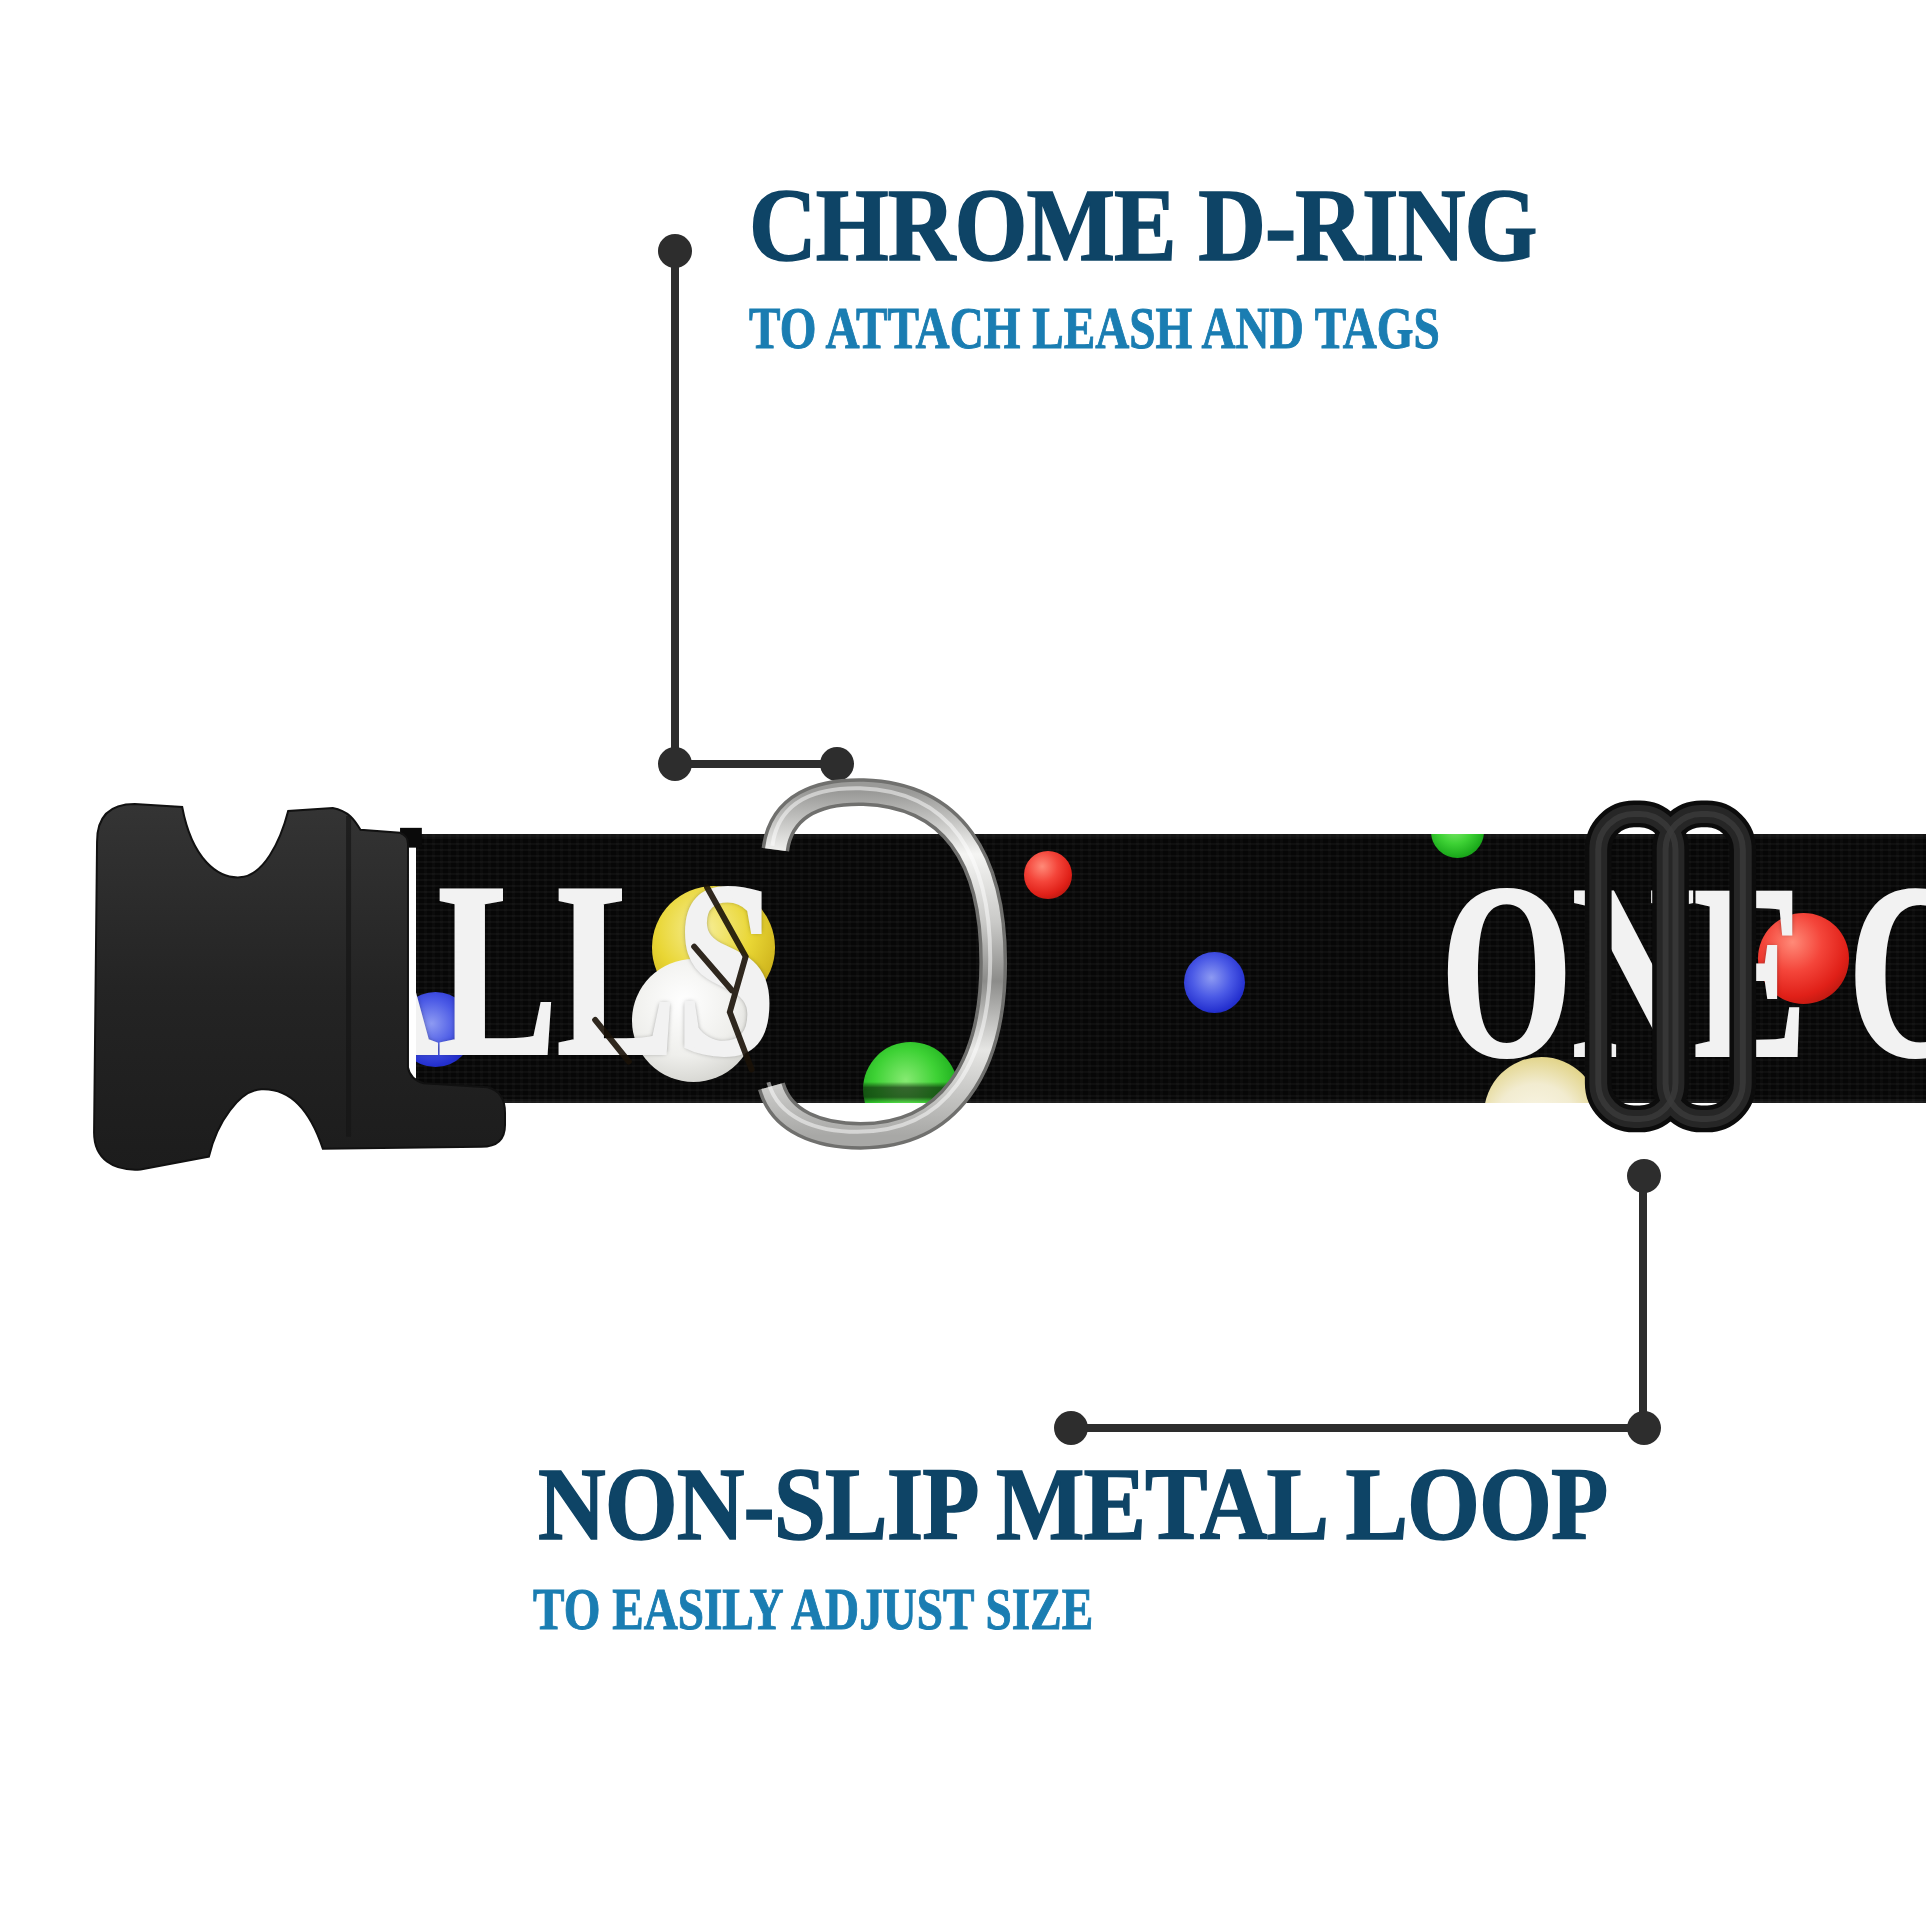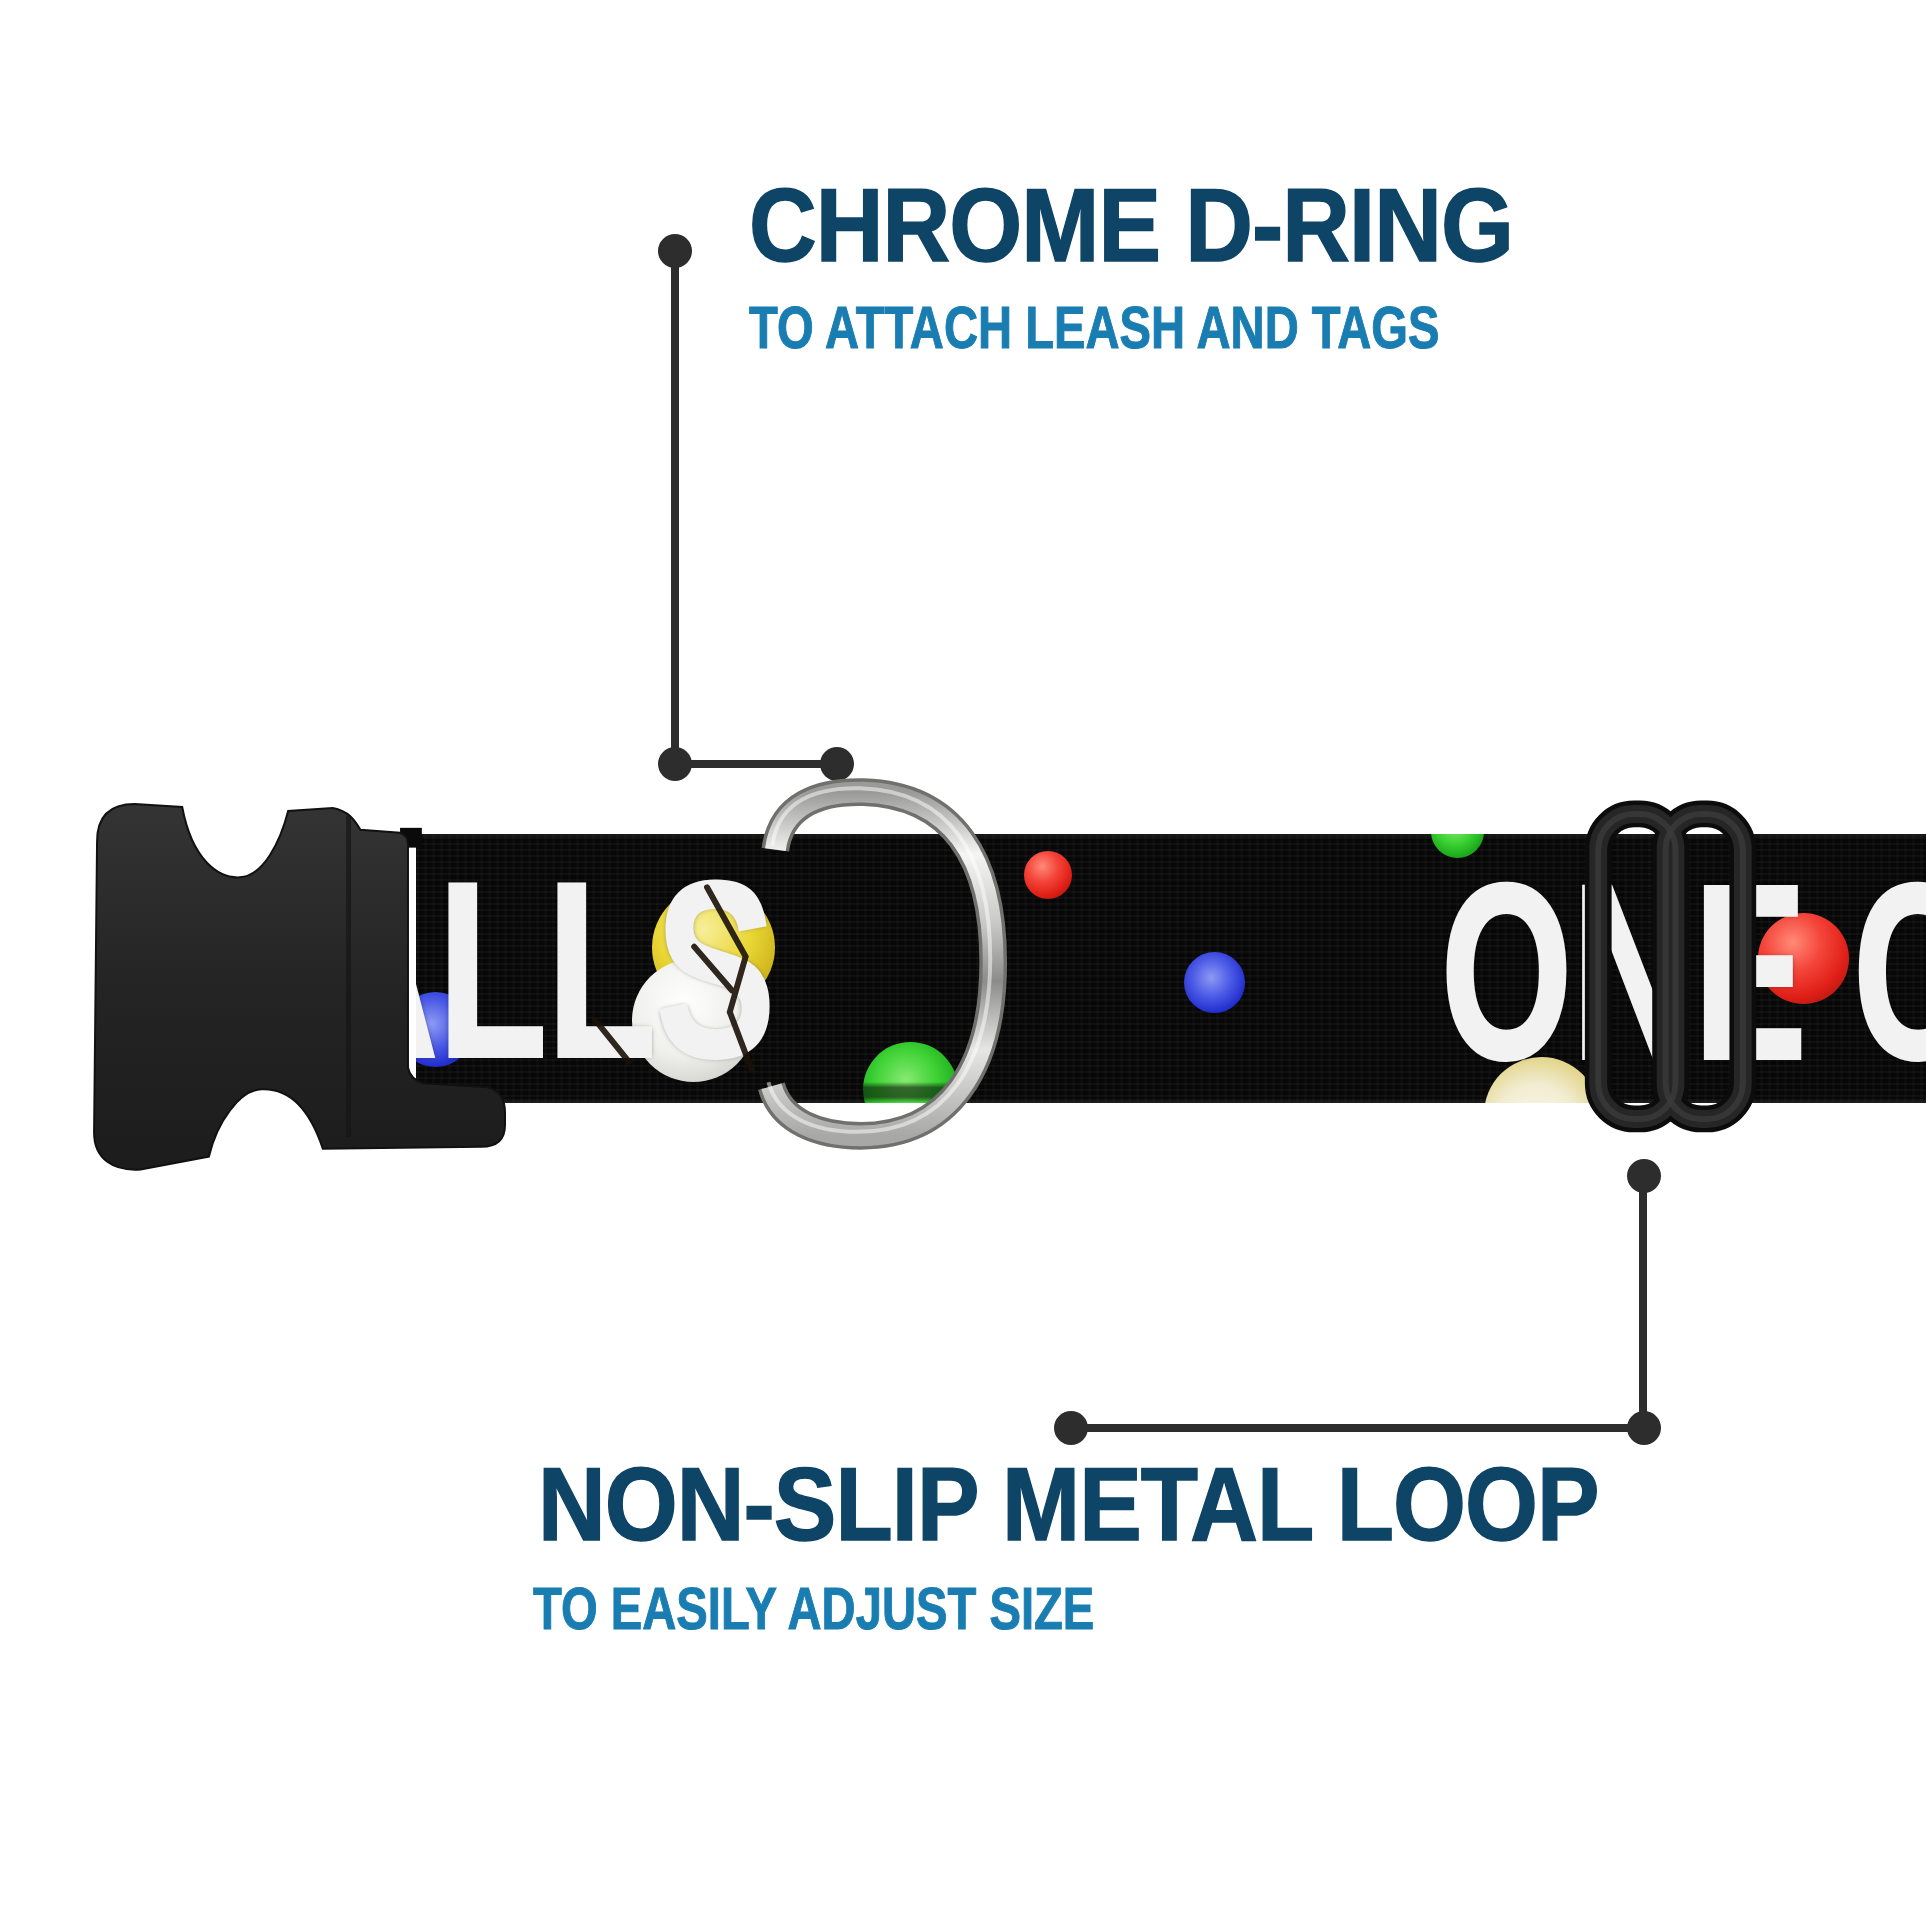--- a/index.html
+++ b/index.html
@@ -1,19 +1,19 @@
 <!DOCTYPE html>
 <html style="--bg: #ffffff; --navy: #0e4466; --lightblue: #1a7db2; --line: #2d2d2d; --strap: #070707; --letter: #f2f2f2;"><head>
 <meta charset="utf-8">
 <style>
   html,body{margin:0;padding:0;background:#fff;}
   .stage{
     position:relative;width:1927px;height:1679px;overflow:hidden;
     background:var(--bg,#fff);
-    font-family:Liberation Sans, sans-serif;
+    font-family:Liberation Serif, serif;
   }
   
   .co-title{
     position:absolute;white-space:nowrap;font-weight:700;line-height:1;
     color:var(--navy,#0e4466);font-size:103px;letter-spacing:-1px;
     transform:scaleX(.91);transform-origin:0 0;
     -webkit-text-stroke:1.5px var(--navy,#0e4466);
   }
   .co-sub{
     position:absolute;white-space:nowrap;font-weight:700;line-height:1;

